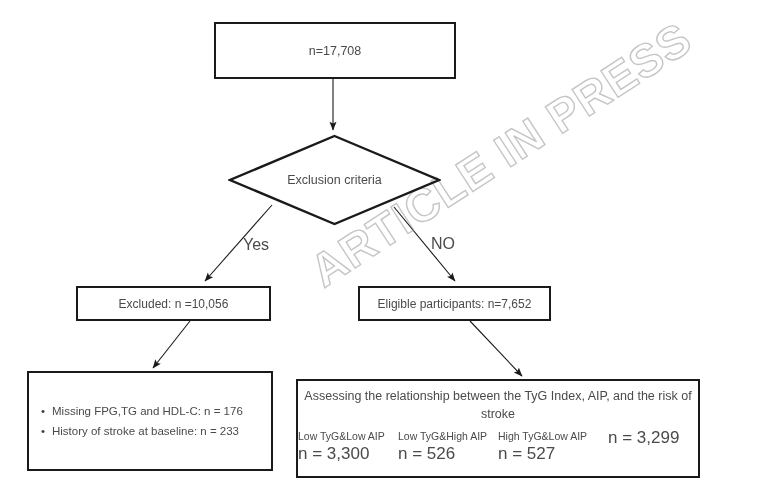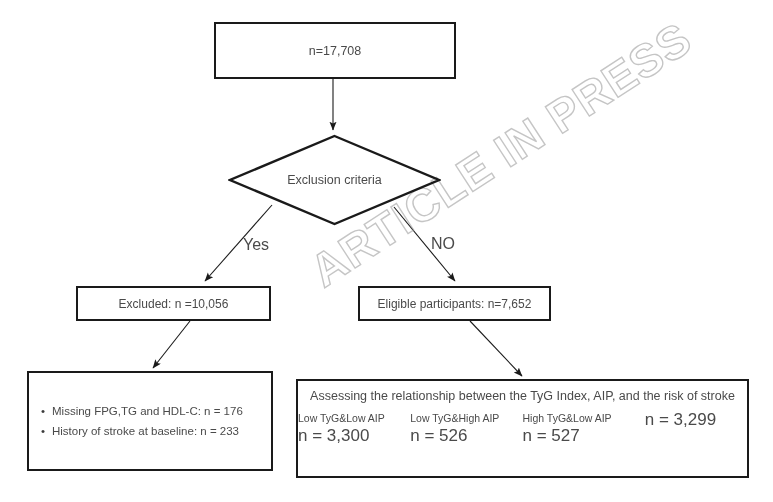--- a/index.html
+++ b/index.html
@@ -111,21 +111,21 @@
   }
   #node-exclusions li::before {
     content: "\2022";
     display: inline-block;
     width: 11px;
     color: #3a3a3a;
   }
 
   
   #node-analysis {
-    left: 296px; top: 379px; width: 453px; height: 99px;
+    left: 296px; top: 379px; width: 404px; height: 99px;
     justify-content: flex-start;
     padding-top: 6px;
     font-size: 12.5px;
   }
   #node-analysis .title {
     line-height: 18px;
     padding: 0 6px;
   }
   #node-analysis .groups {
     display: flex;

